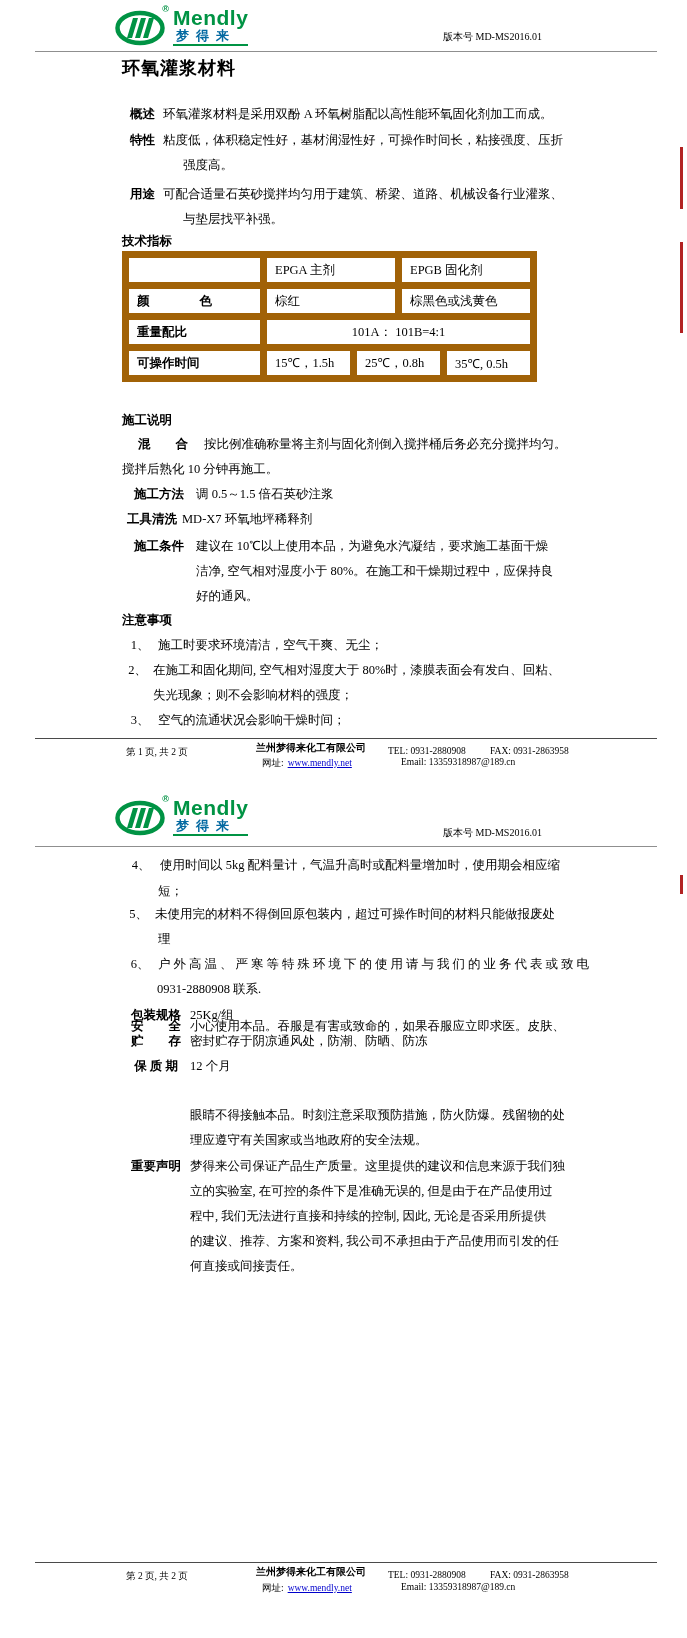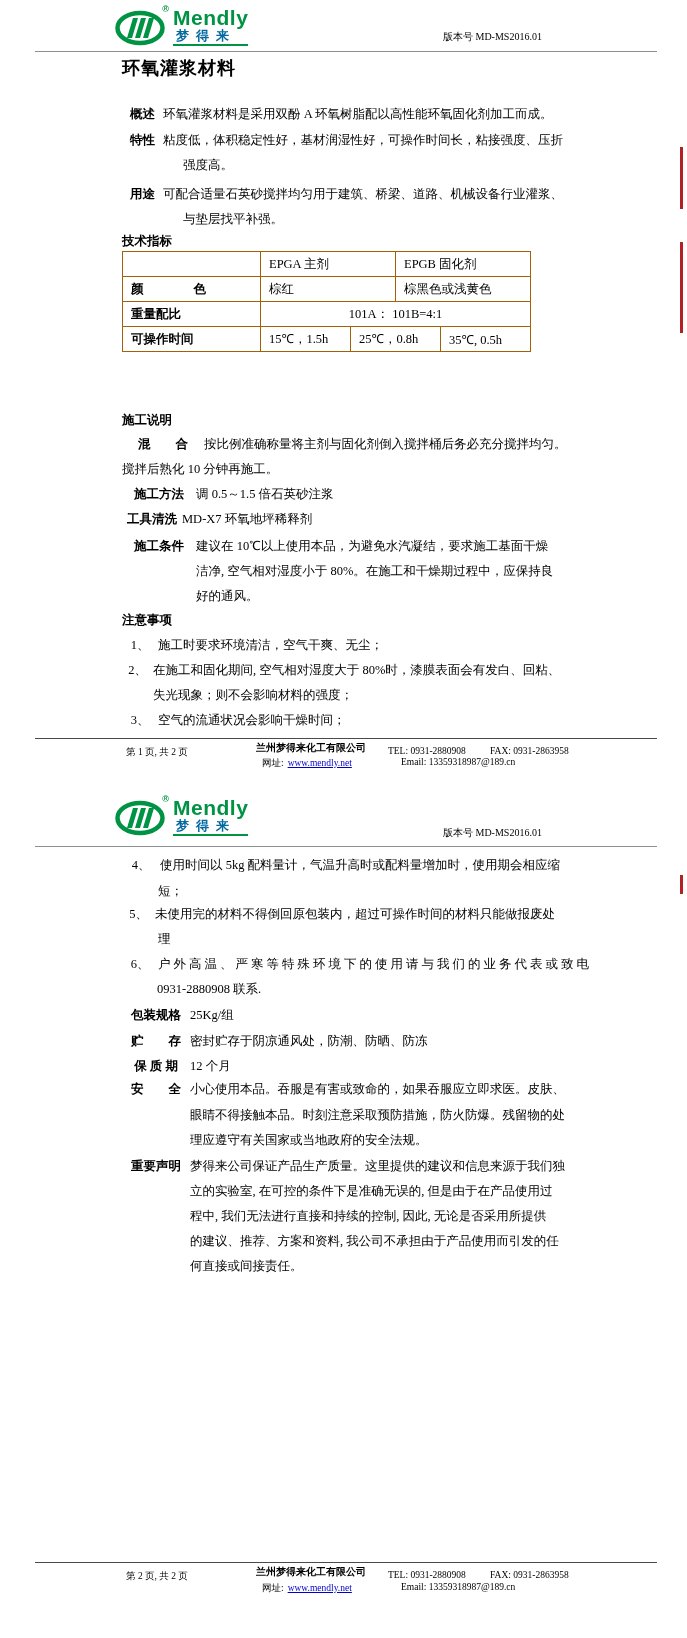--- a/index.html
+++ b/index.html
@@ -9,21 +9,21 @@
   .lbl{font-weight:bold;}
   .ib{display:inline-block;text-align:center;}
   .h{font-weight:bold;}
   .sp{letter-spacing:3px;}
   .rule{position:absolute;height:0;border-top:1.5px solid #8f8f8f;}
   .rule.dark{border-top-color:#4a4a4a;}
   .title{position:absolute;left:122px;top:56px;font-size:18px;font-weight:bold;
          font-family:"Liberation Sans",sans-serif;letter-spacing:1px;}
   .ver{position:absolute;left:443px;font-size:10px;}
   table.spec{position:absolute;left:122px;top:251px;border-collapse:collapse;}
-  table.spec td{border:1px solid #a16207;font-size:12.5px;padding:0 8px;height:24px;white-space:nowrap;}
+  table.spec td{border:7px solid #a16207;font-size:12.5px;padding:0 8px;height:24px;white-space:nowrap;}
   table.spec td.c{text-align:center;}
   .redbar{position:absolute;left:680px;width:3px;background:#b22222;}
   .link{color:#0000cc;text-decoration:underline;cursor:pointer;}
   .logo{position:absolute;display:flex;align-items:center;gap:5px;}
   .emblem-wrap{position:relative;width:54px;height:44px;}
   .reg{position:absolute;right:-1px;top:-1px;font-size:9px;color:#009344;font-weight:bold;
        font-family:"Liberation Sans",sans-serif;}
   .logo-text{border-bottom:2.5px solid #009344;padding-bottom:1px;}
   .logo-en{font-family:"Liberation Sans",sans-serif;font-weight:800;font-size:21px;
            color:#009344;line-height:20px;letter-spacing:0.5px;}
@@ -187,21 +187,21 @@
   </div>
 
   <div class="pline" style="left:122px;top:1033px;">
     <span class="lbl ib" style="width:68px;">贮　　存</span><span>密封贮存于阴凉通风处，防潮、防晒、防冻</span>
   </div>
 
   <div class="pline" style="left:122px;top:1058px;">
     <span class="lbl ib" style="width:68px;">保 质 期</span><span>12 个月</span>
   </div>
 
-  <div class="pline" style="left:122px;top:1082px;font-family:Liberation Mono, monospace;">
+  <div class="pline" style="left:122px;top:1018px;">
     <span class="lbl ib" style="width:68px;">安　　全</span><span>小心使用本品。吞服是有害或致命的，如果吞服应立即求医。皮肤、</span>
   </div>
   <div class="pline" style="left:190px;top:1107px;">眼睛不得接触本品。时刻注意采取预防措施，防火防爆。残留物的处</div>
   <div class="pline" style="left:190px;top:1132px;">理应遵守有关国家或当地政府的安全法规。</div>
 
   <div class="pline" style="left:122px;top:1158px;">
     <span class="lbl ib" style="width:68px;">重要声明</span><span>梦得来公司保证产品生产质量。这里提供的建议和信息来源于我们独</span>
   </div>
   <div class="pline" style="left:190px;top:1208px;">程中, 我们无法进行直接和持续的控制, 因此, 无论是否采用所提供</div>
   <div class="pline" style="left:190px;top:1183px;">立的实验室, 在可控的条件下是准确无误的, 但是由于在产品使用过</div>

